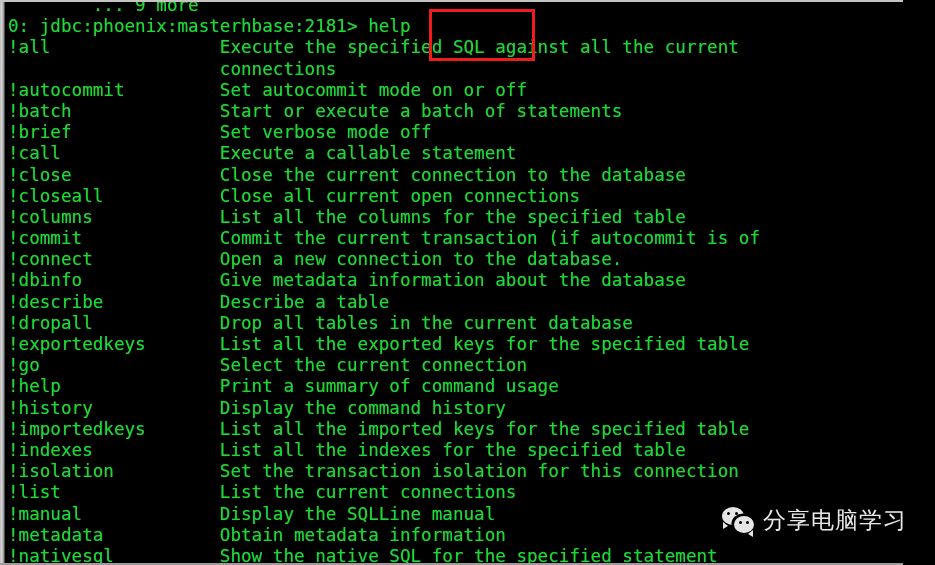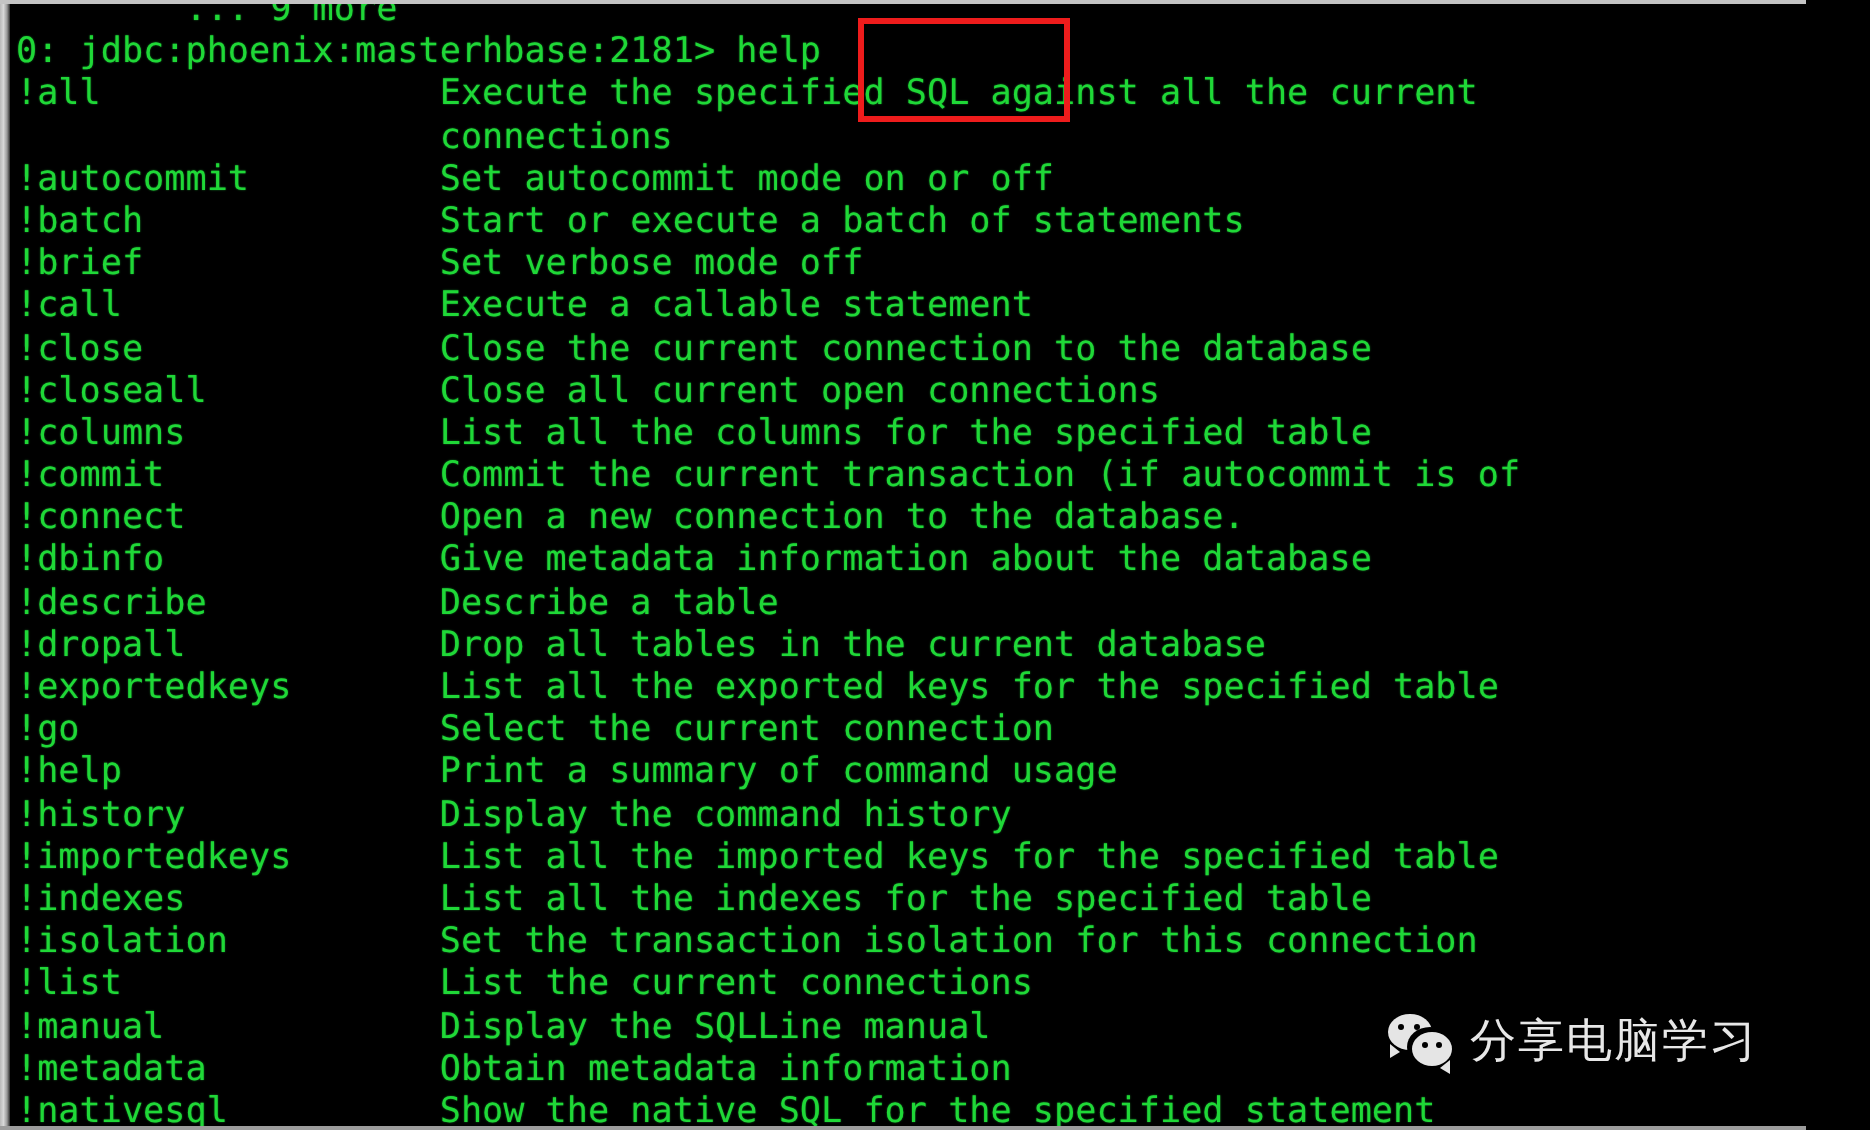--- a/index.html
+++ b/index.html
@@ -71,21 +71,21 @@
     height: 52px;
     border: 3px solid #ee1c1c;
     box-sizing: border-box;
     z-index: 8;
     pointer-events: none;
   }
 
   
   #watermark {
     position: absolute;
-    left: 694px;
+    left: 722px;
     top: 505px;
     z-index: 9;
     display: flex;
     align-items: center;
     gap: 7px;
     opacity: 0.95;
   }
   #watermark .wx-logo {
     position: relative;
     width: 34px;

